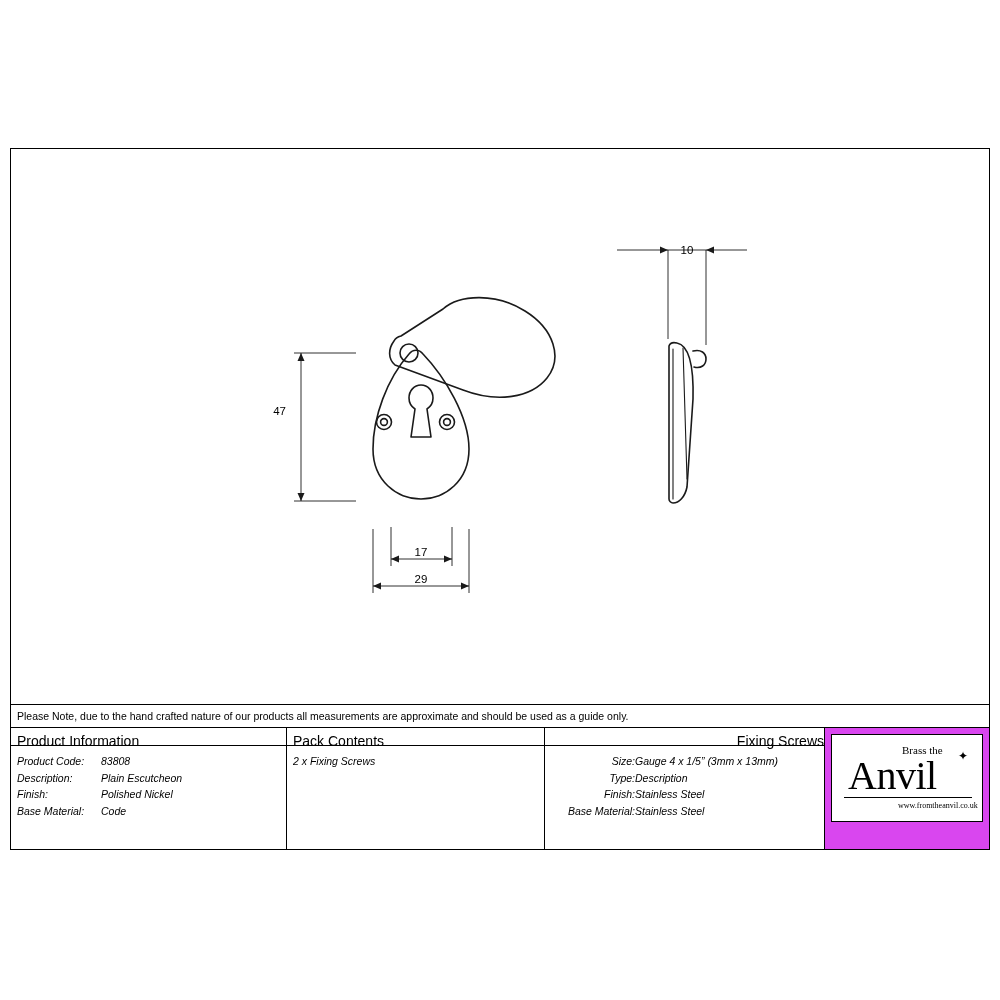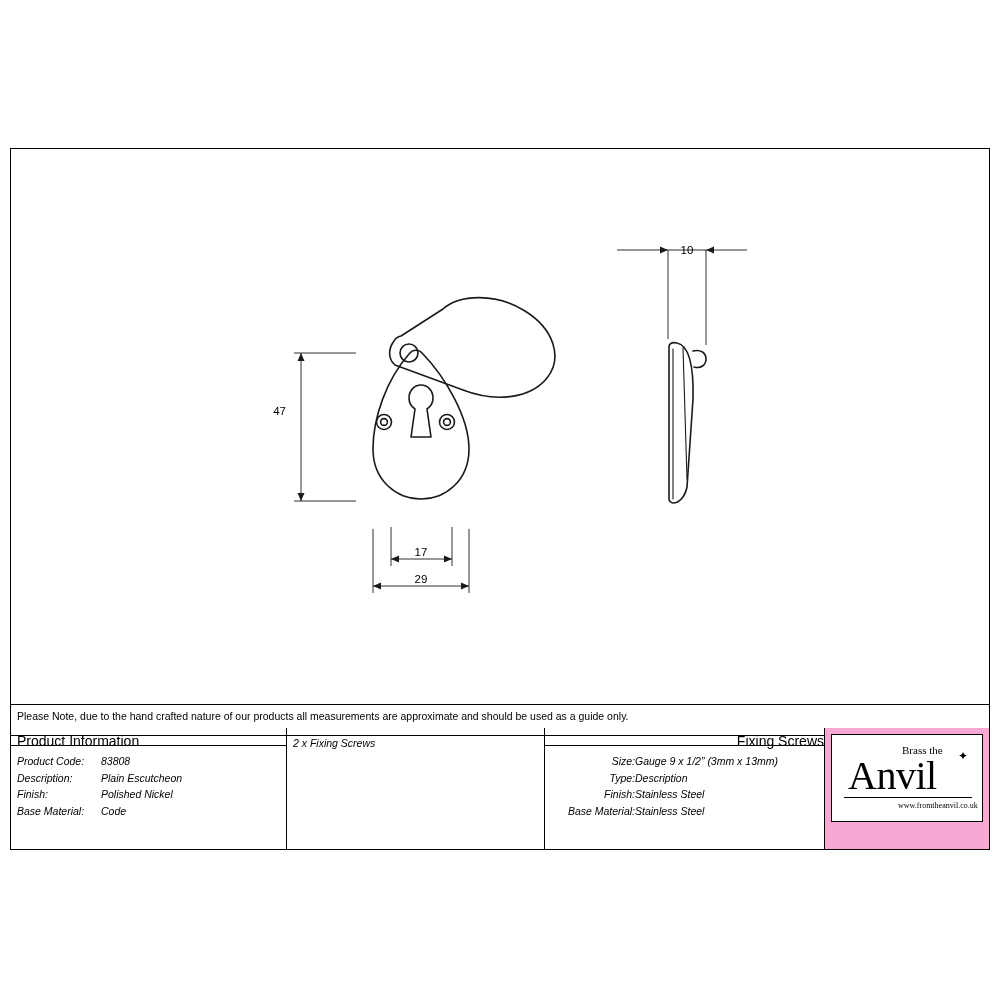--- a/index.html
+++ b/index.html
@@ -33,21 +33,21 @@
     height: 555px;
   }
   #drawing svg { display: block; }
 
   
   #note {
     position: absolute;
     left: 0;
     top: 555px;
     width: 978px;
-    height: 32px;
+    height: 24px;
     border-top: 1px solid #000000;
     border-bottom: 1px solid #000000;
     box-sizing: border-box;
     font-size: 10.5px;
     line-height: 22px;
     padding-left: 6px;
     white-space: nowrap;
   }
 
   
@@ -90,21 +90,21 @@
   }
   .kv .k { width: 84px; }
   .kv-c .k { width: 84px; }
   .plain { line-height: 16.5px; }
 
   
   #logo-cell {
     position: relative;
     width: 164px;
     height: 121px;
-    background: #f9a8d4;
+    background: #d946ef;
   }
   #logo-box {
     position: absolute;
     left: 6px;
     top: 6px;
     width: 152px;
     height: 88px;
     border: 1px solid #000000;
     box-sizing: border-box;
     background: #ffffff;
@@ -262,31 +262,32 @@
           <span class="v">Polished Nickel</span>
         </div>
         <div class="kv">
           <span class="k">Base Material:</span>
           <span class="v">Code</span>
         </div>
       </div>
     </div>
 
     <div class="col col-b">
+      <div class="col-title">Pack Contents</div>
       <div class="col-body">
         <div class="plain">2 x Fixing Screws</div>
       </div>
     </div>
 
     <div class="col col-c">
       <div class="col-title">Fixing Screws</div>
       <div class="col-body">
         <div class="kv kv-c">
           <span class="k">Size:</span>
-          <span class="v">Gauge 9 x 1/2” (3mm x 13mm)</span>
+          <span class="v">Gauge 4 x 1/5” (3mm x 13mm)</span>
         </div>
         <div class="kv kv-c">
           <span class="k">Type:</span>
           <span class="v">Description</span>
         </div>
         <div class="kv kv-c">
           <span class="k">Finish:</span>
           <span class="v">Stainless Steel</span>
         </div>
         <div class="kv kv-c">

